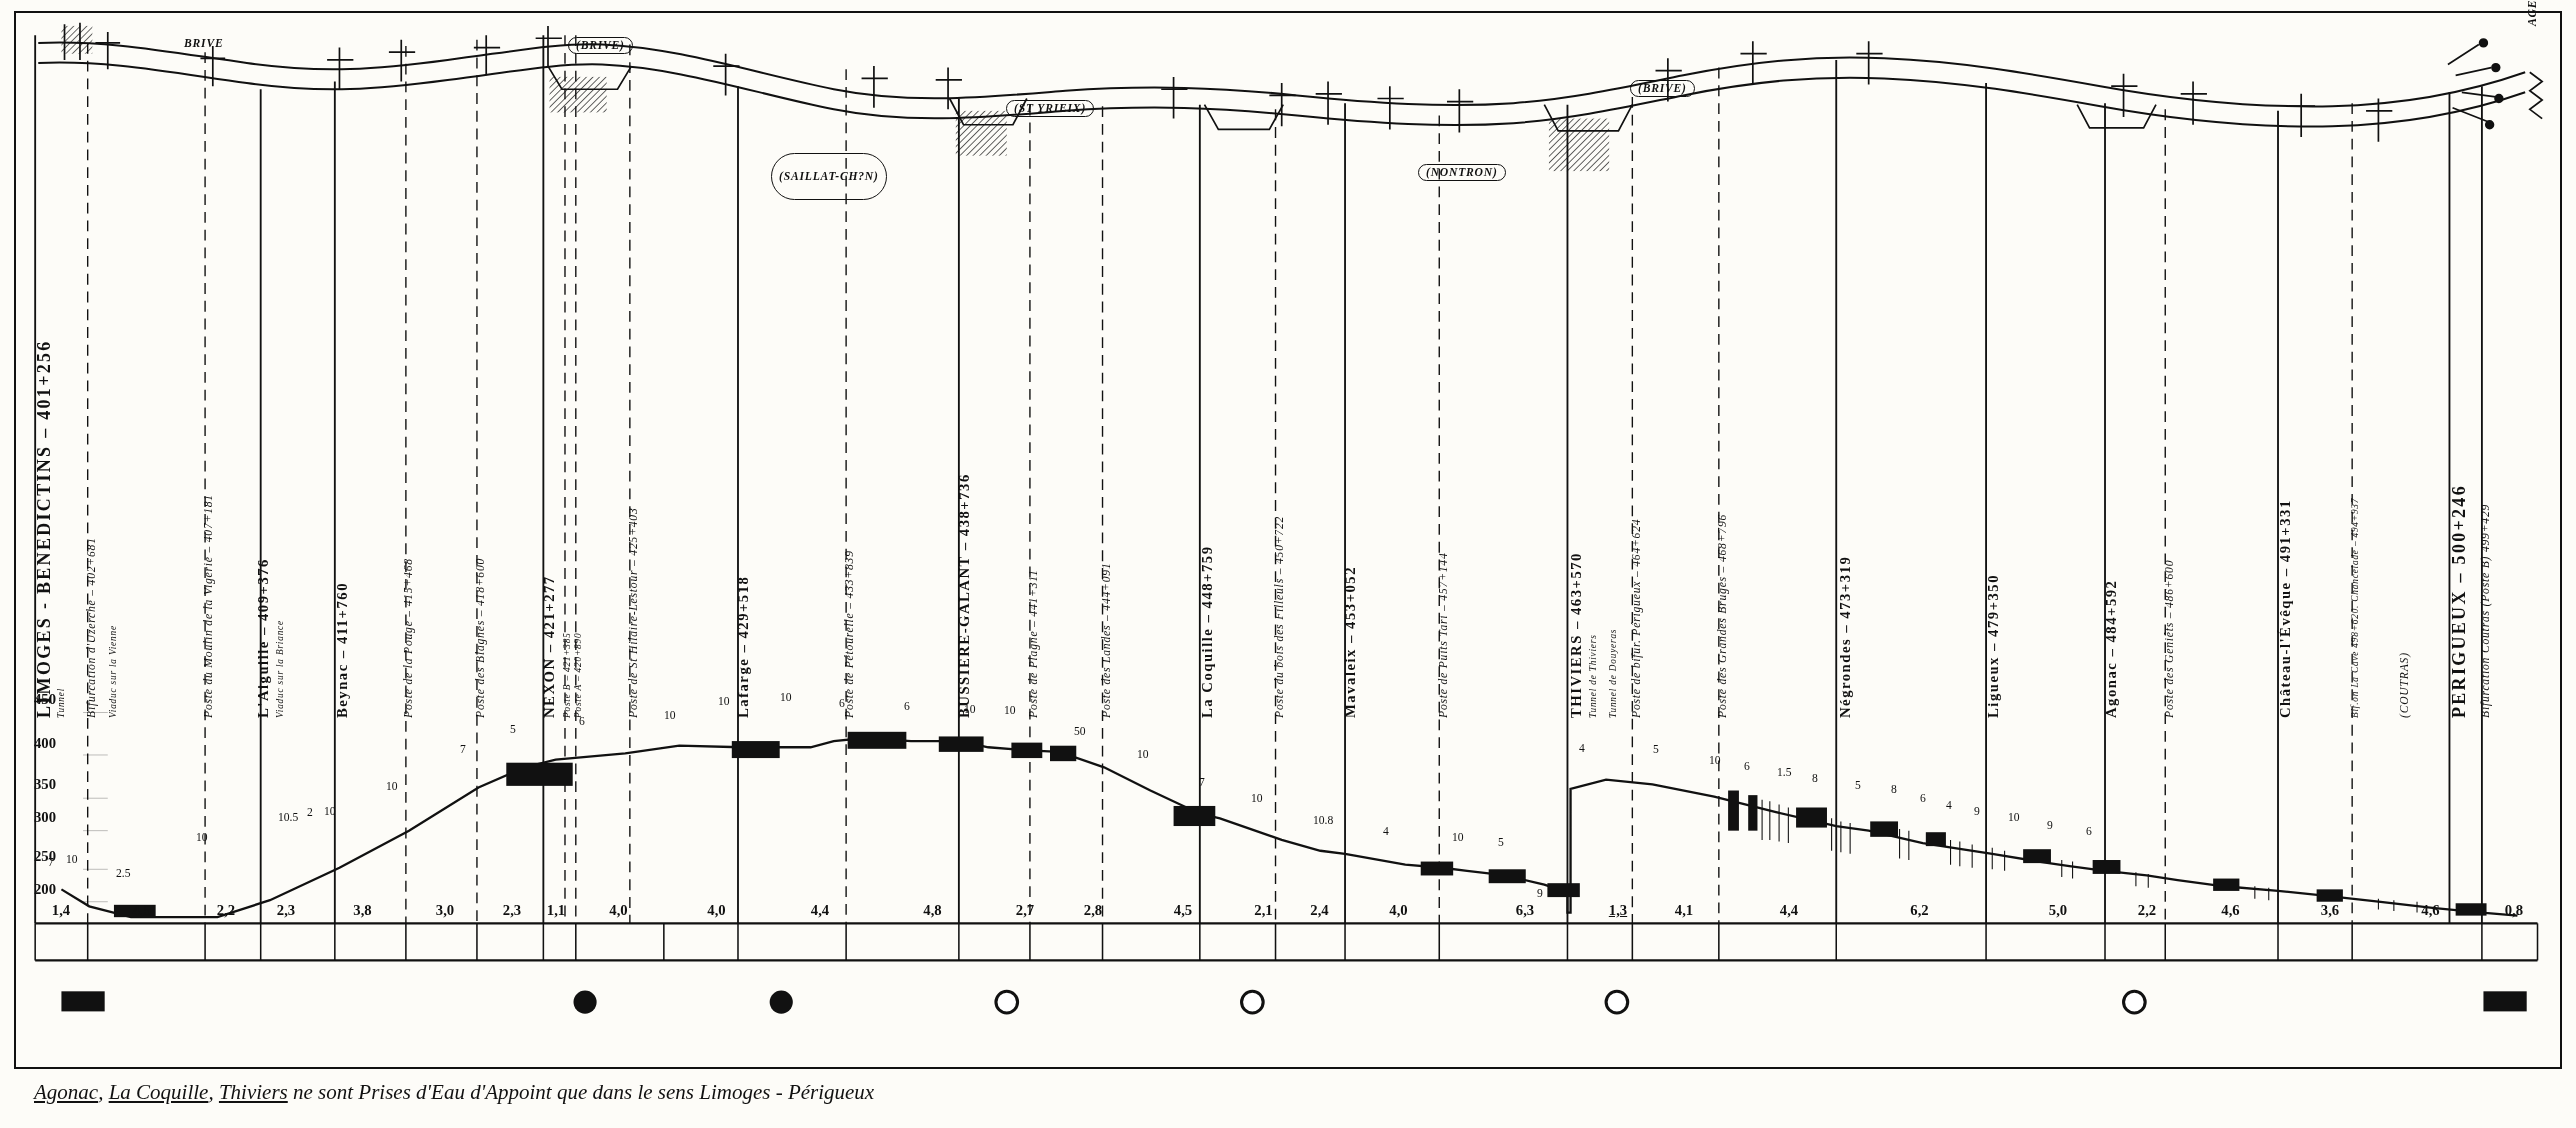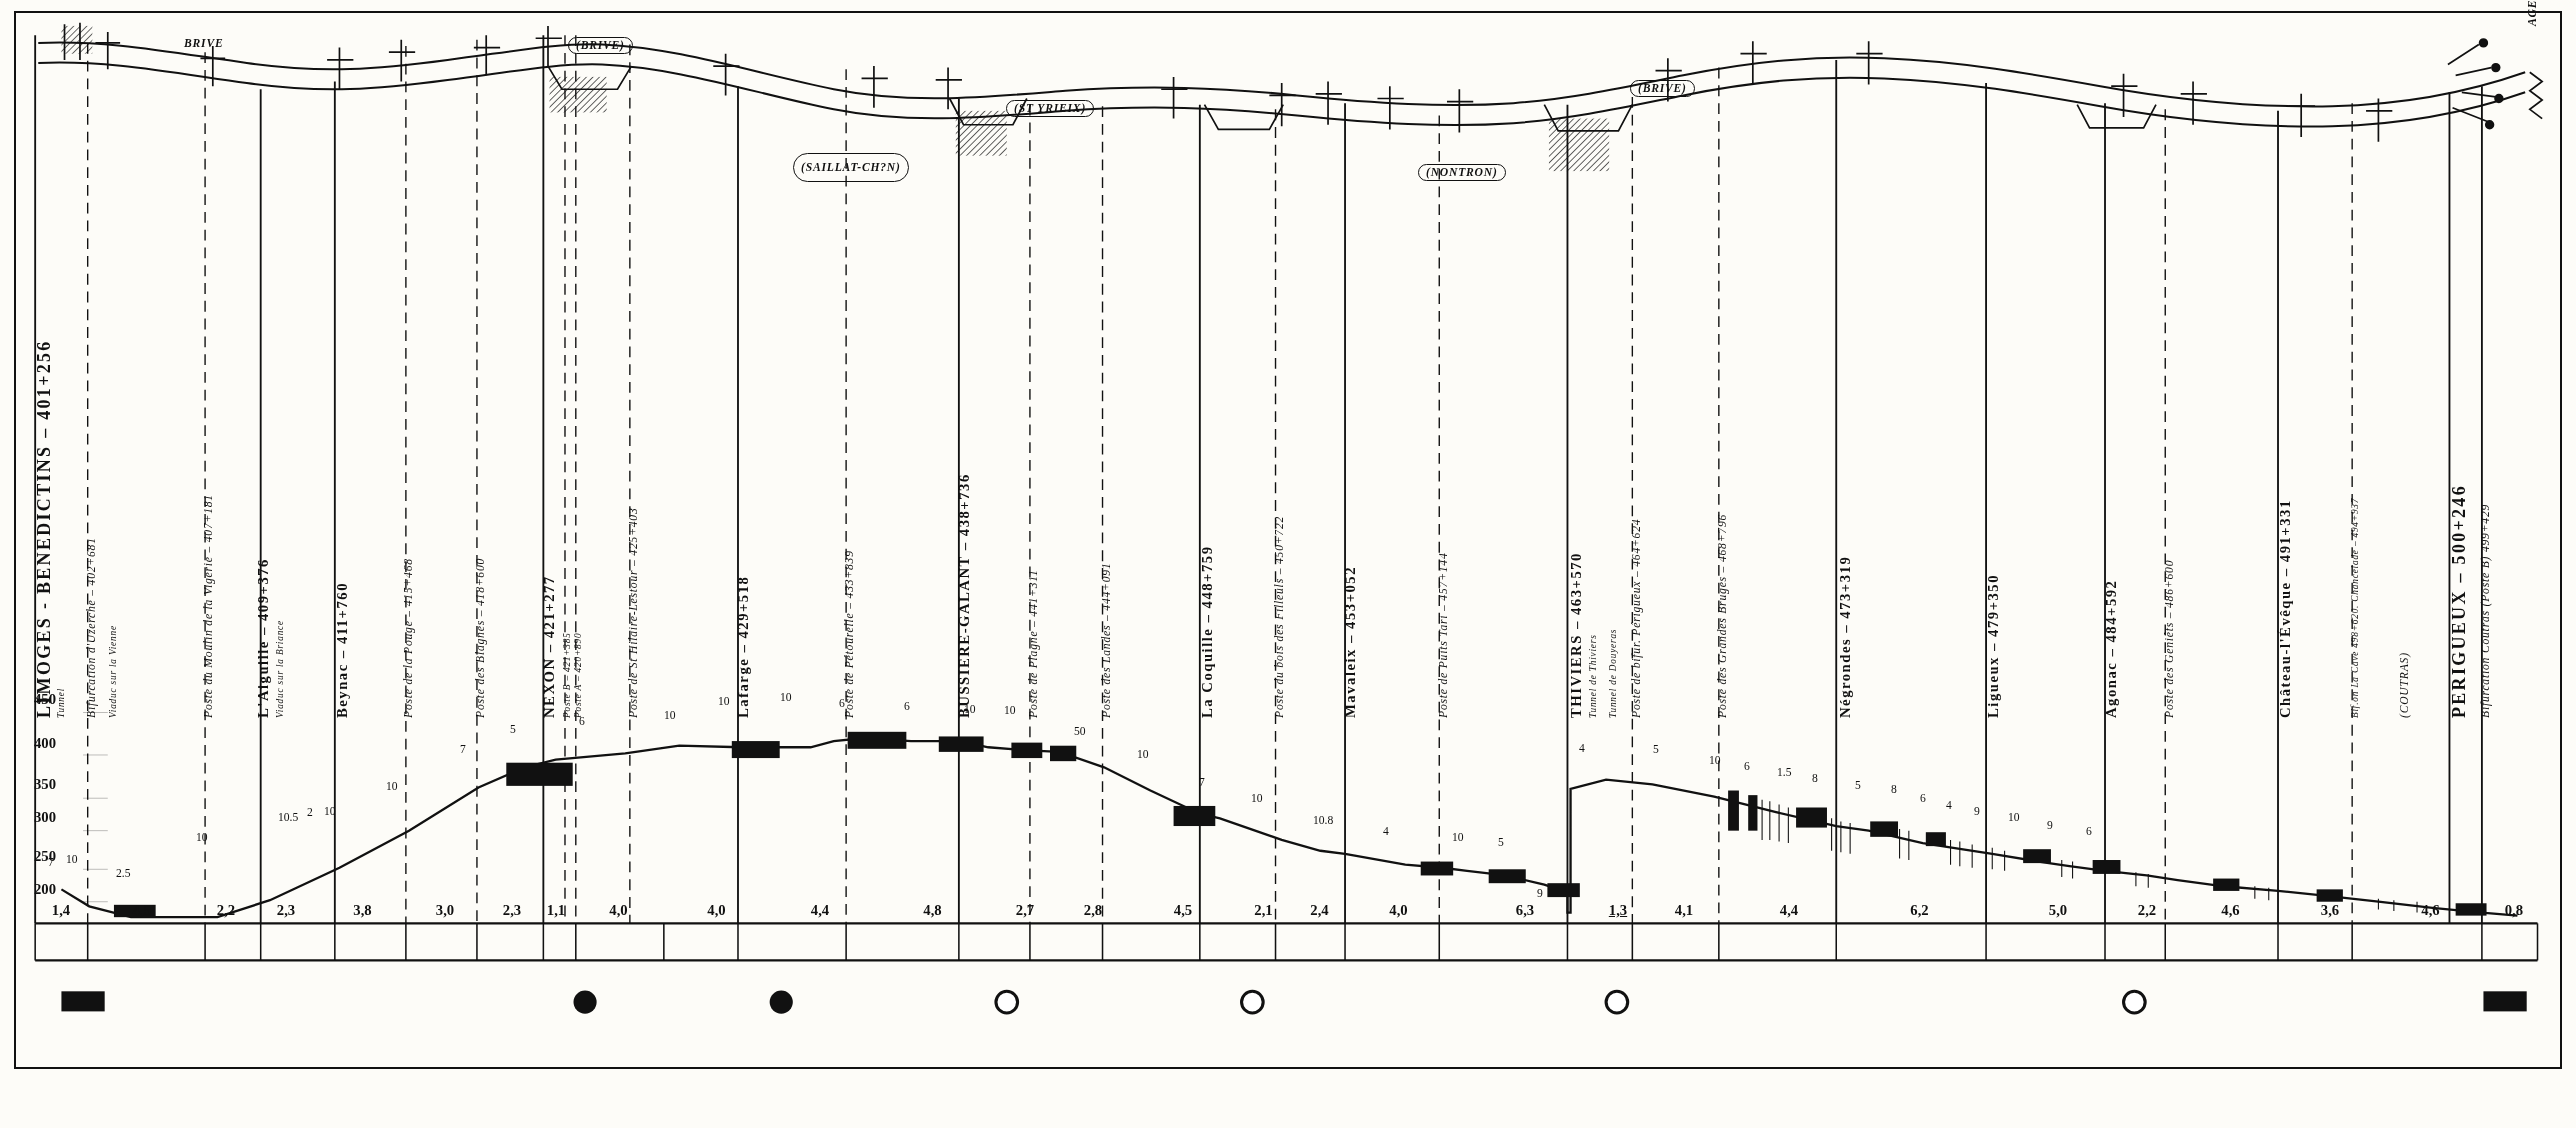--- a/index.html
+++ b/index.html
@@ -270,21 +270,21 @@
       <circle cx="1284" cy="1282" r="14" fill="#fff" stroke="#111" stroke-width="4"></circle>
       <circle cx="1602" cy="1282" r="14" fill="#fff" stroke="#111" stroke-width="4"></circle>
       <circle cx="2074" cy="1282" r="14" fill="#fff" stroke="#111" stroke-width="4"></circle>
       <circle cx="2744" cy="1282" r="14" fill="#fff" stroke="#111" stroke-width="4"></circle>
       <rect x="3196" y="1268" width="56" height="26" fill="#111"></rect>
     </g>
   </svg>
 
   <div class="balloon" style="left:184px;top:37px;">BRIVE</div>
   <div class="balloon" style="left:568px;top:37px;border:1.5px solid #111;border-radius:31px;padding:0.8px 7px;">(BRIVE)</div>
-  <div class="balloon" style="left:793px;top:153px;border:1.5px solid #111;border-radius:31px;padding:7px 7px;">(SAILLAT-CH?N)</div>
+  <div class="balloon" style="left:771px;top:153px;border:1.5px solid #111;border-radius:31px;padding:16px 7px;">(SAILLAT-CH?N)</div>
   <div class="balloon" style="left:1006px;top:100px;border:1.5px solid #111;border-radius:31px;padding:0.8px 7px;">(ST YRIEIX)</div>
   <div class="balloon" style="left:1418px;top:164px;border:1.5px solid #111;border-radius:31px;padding:1px 7px;">(NONTRON)</div>
   <div class="balloon" style="left:1630px;top:80px;border:1.5px solid #111;border-radius:31px;padding:0.8px 7px;">(BRIVE)</div>
   <div class="balloon" style="left:2526px;top:26px;transform:rotate(-90deg);transform-origin:left top;">AGEN</div>
 
   <div class="stations" id="stations">
       <div class="st big" style="left: 34px; top: 718px;">
         <div class="lbl">LIMOGES - BENEDICTINS  –  401+256</div>
       </div>
       <div class="st tiny" style="left: 56px; top: 718px;">
@@ -473,15 +473,18 @@
       <div class="dist" style="left: 1735px; width: 108px;">4,4</div>
       <div class="dist" style="left: 1843px; width: 153px;">6,2</div>
       <div class="dist" style="left: 1996px; width: 124px;">5,0</div>
       <div class="dist" style="left: 2120px; width: 54px;">2,2</div>
       <div class="dist" style="left: 2174px; width: 113px;">4,6</div>
       <div class="dist" style="left: 2286px; width: 88px;">3,6</div>
       <div class="dist" style="left: 2374px; width: 113px;">4,6</div>
       <div class="dist" style="left: 2487px; width: 54px;">0,8</div>
     </div>
 
+  <div class="caption">
+    <u>Agonac</u><span>, </span><u>La Coquille</u><span>, </span><u>Thiviers</u><span> ne sont Prises d'Eau d'Appoint  que dans le sens  Limoges - Périgueux</span>
+  </div>
 
 </div>
 
 
 </body></html>

